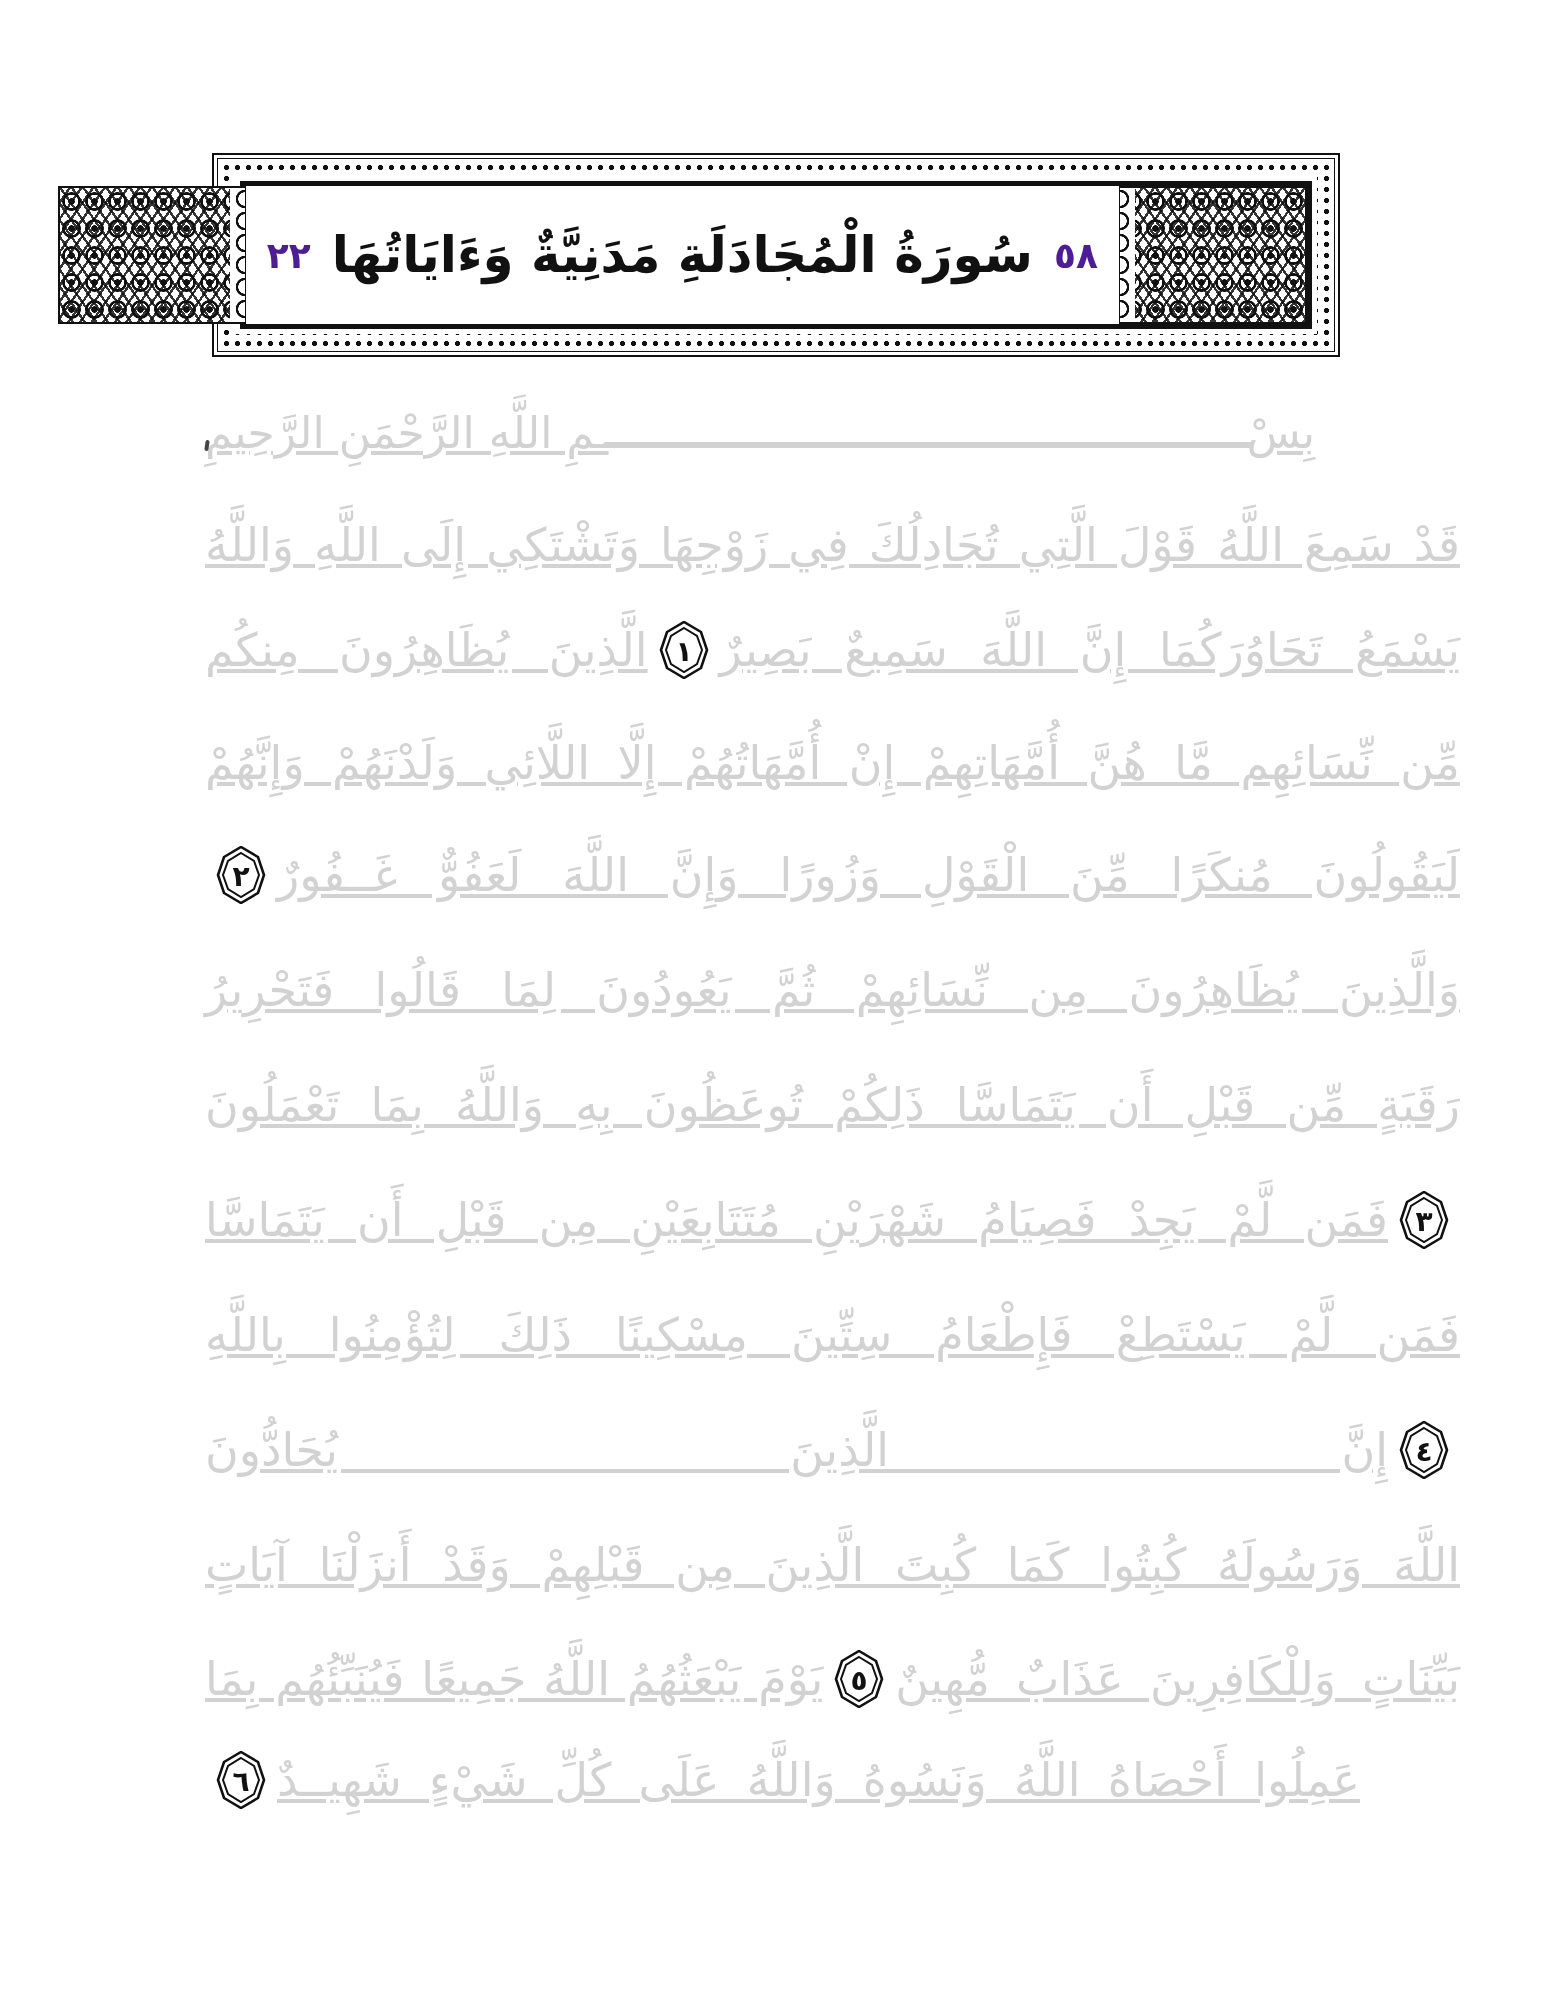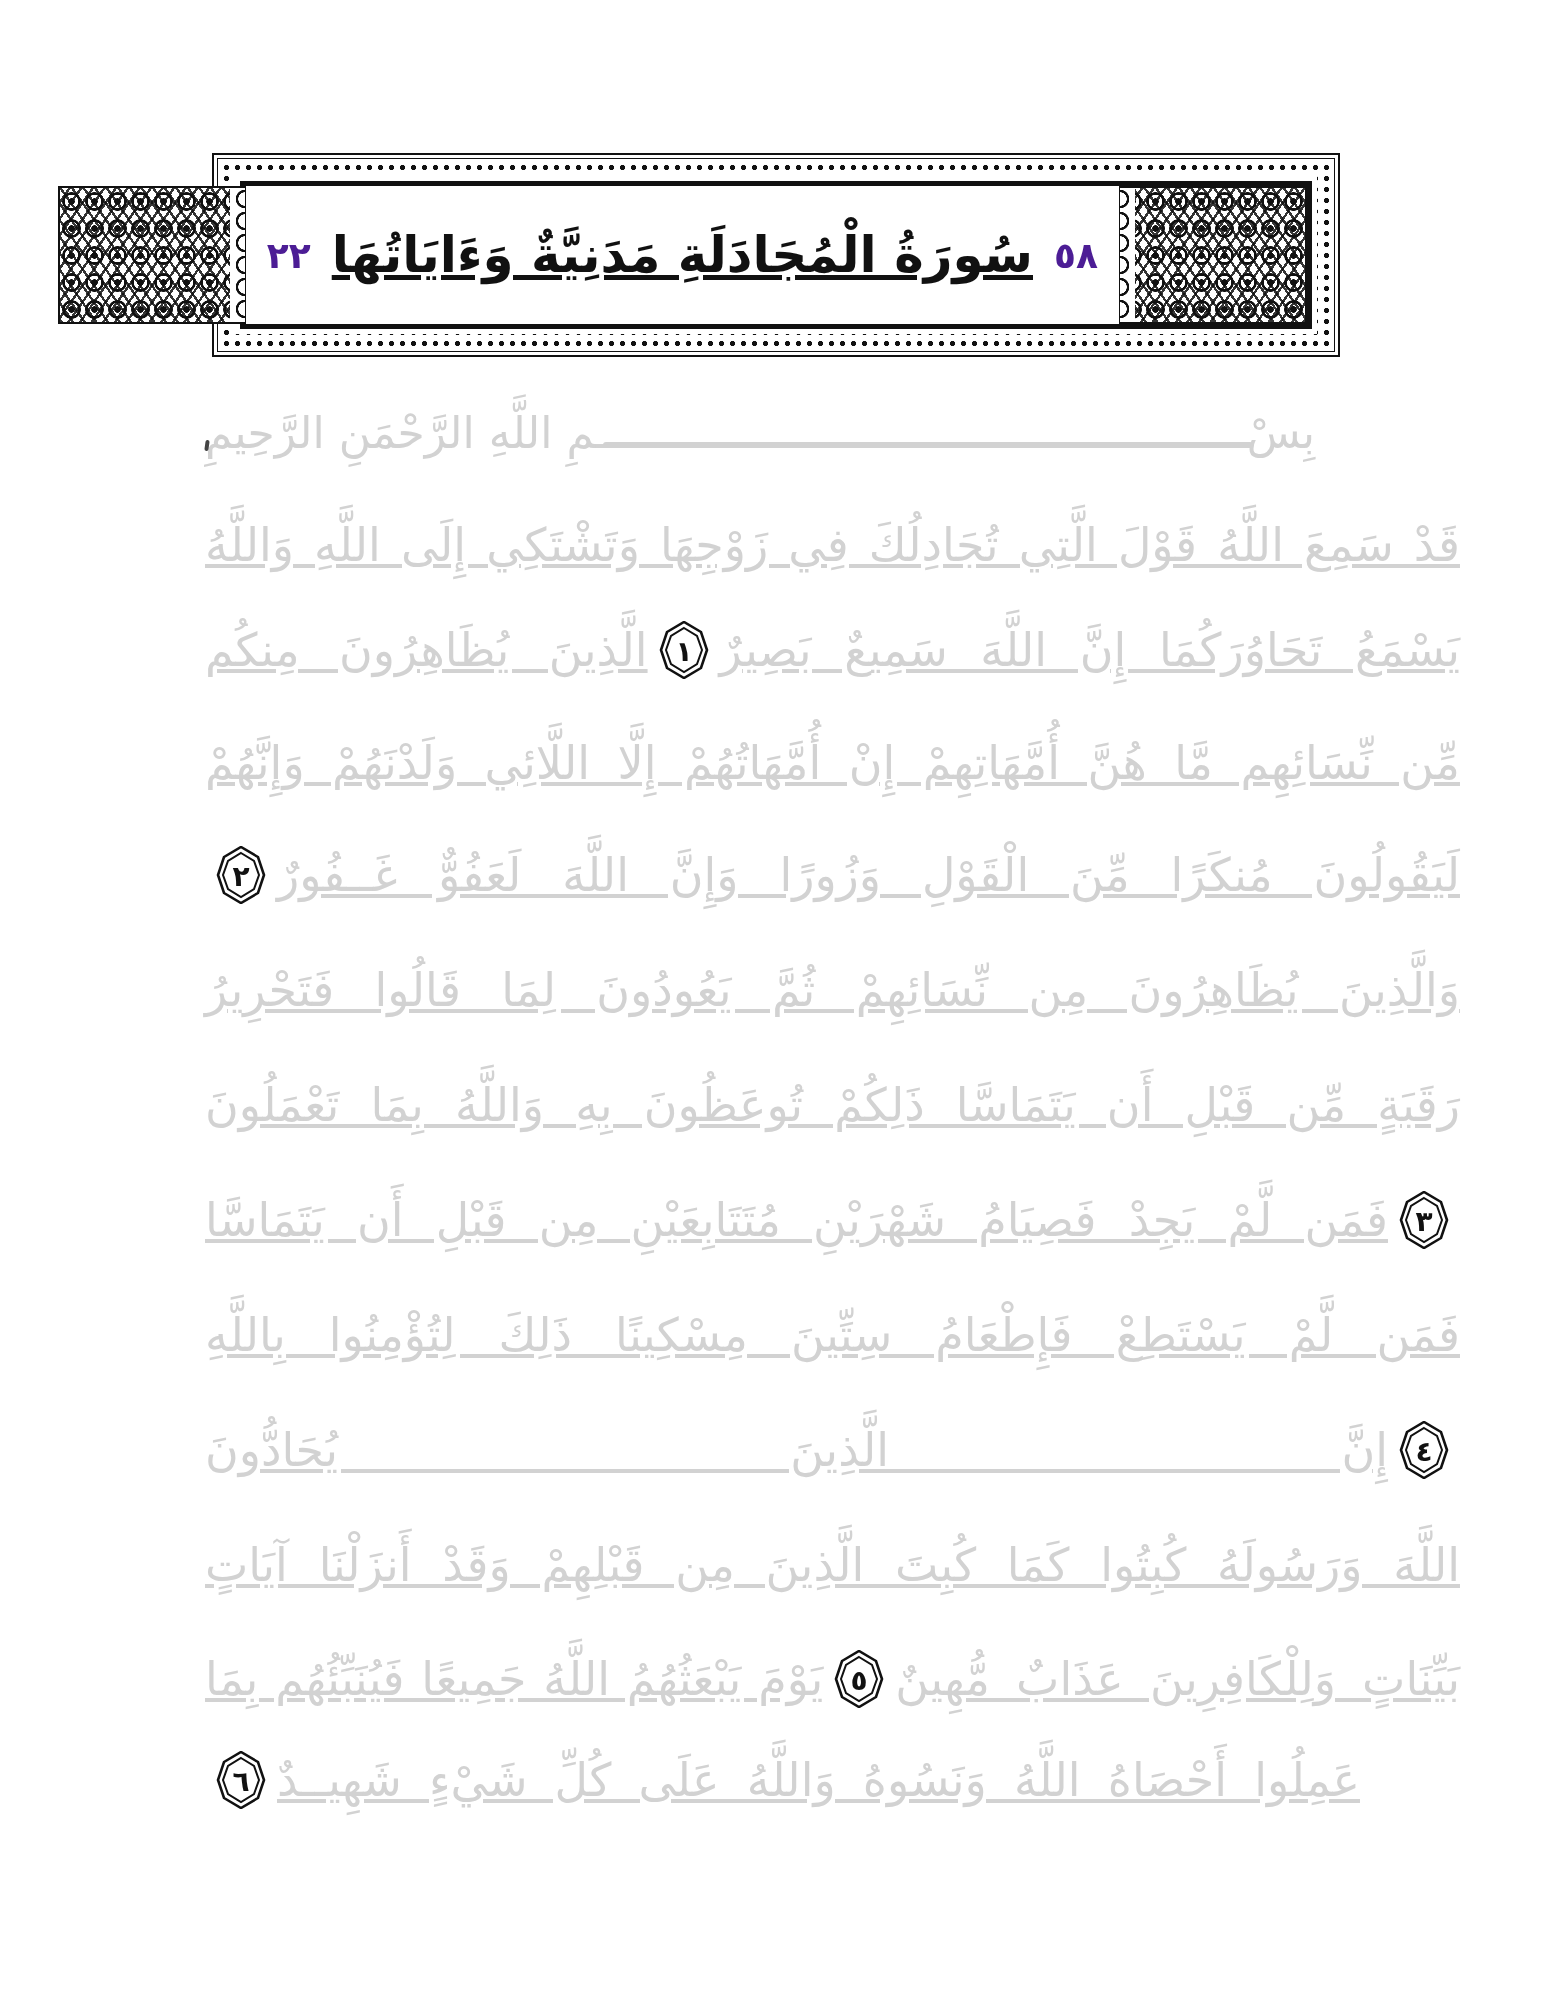--- a/index.html
+++ b/index.html
@@ -25,27 +25,27 @@
       background-size:23px 27px,23px 27px,auto,auto;}
   .orn .scallop{position:absolute;top:0;height:100%;width:15px;
       background-repeat:repeat-y;background-size:15px 22px;}
   .orn-right .scallop{left:-1px;
       background-image:radial-gradient(circle at left center,#fff 6.5px,#111 7px 9px,#fff 9.5px);}
   .orn-left .scallop{right:-1px;
       background-image:radial-gradient(circle at right center,#fff 6.5px,#111 7px 9px,#fff 9.5px);}
   .hb-num{flex:none;width:86px;display:flex;align-items:center;justify-content:center;
       font-size:36px;font-weight:bold;color:#4c1d95;}
   .hb-title{flex:1;display:flex;align-items:center;justify-content:center;
-      font-size:50px;font-weight:bold;color:#111;white-space:nowrap;letter-spacing:-1px;text-decoration:underline;}
+      font-size:50px;font-weight:bold;color:#111;white-space:nowrap;letter-spacing:-1px;}
   
   .bsm{position:absolute;left:205px;top:388px;width:1110px;height:88px;
       direction:rtl;display:flex;align-items:center;color:#d2d2d2;font-size:44px;}
   .bsm .stretch{flex:1;height:6px;background:#d2d2d2;border-radius:4px;
       align-self:center;margin:26px -6px 0 -6px;}
-  .bsm span{white-space:nowrap;}
+  .bsm span{white-space:nowrap;text-decoration:underline;}
   .stray{position:absolute;left:205px;top:440px;width:4px;height:11px;background:#444;
       border-radius:2px;transform:rotate(8deg);}
   
   .tl{position:absolute;left:205px;width:1255px;height:96px;direction:rtl;
       display:flex;align-items:center;color:#d2d2d2;font-size:46px;line-height:96px;}
   .tl .seg{display:block;text-align:justify;text-align-last:justify;
       white-space:nowrap;overflow:visible;text-decoration:underline;}
   .tl .seg.grow{flex:1;}
   .vm{flex:none;margin:0 10px;}
   .vm text{font-family:"DejaVu Sans",sans-serif;font-weight:bold;}

